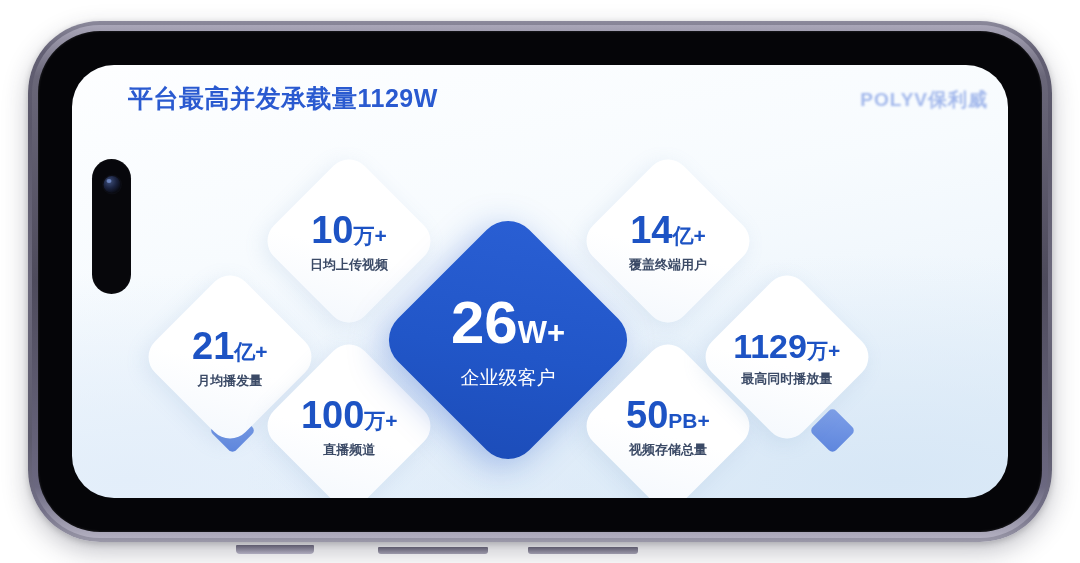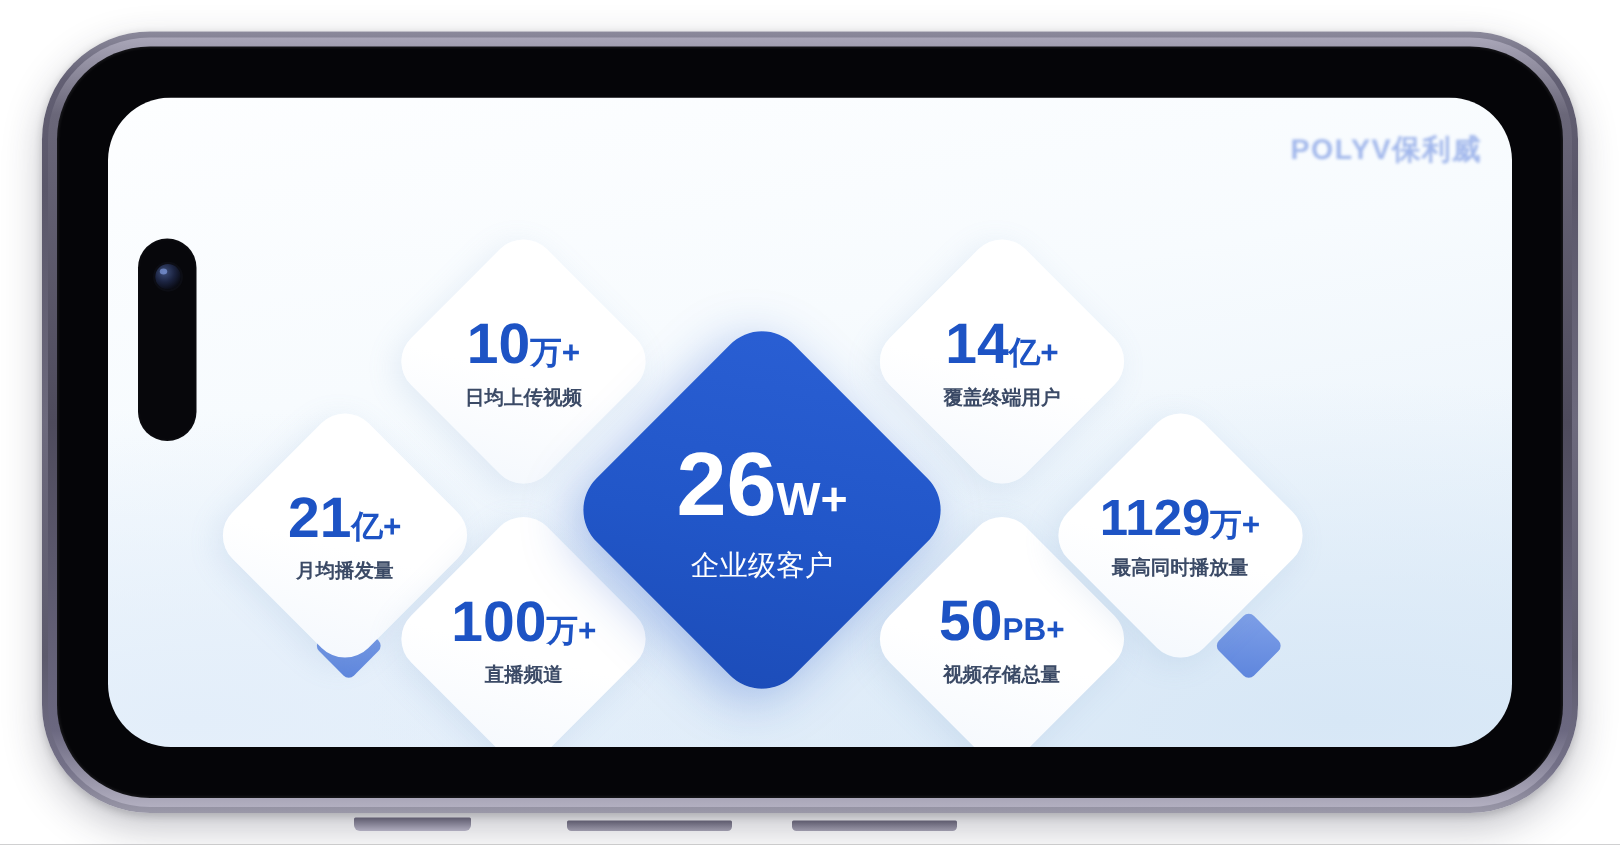--- a/index.html
+++ b/index.html
@@ -141,20 +141,21 @@
     <div class="btn-edge btn-vol-2"></div>
     <div class="btn-edge btn-action"></div>
     <div class="btn-edge btn-pwr-1"></div>
     <div class="btn-edge btn-pwr-2"></div>
 
     <div class="phone-bezel">
       <div class="phone-screen">
 
         <div class="slide">
 
+          <div class="slide-title">平台最高并发承载量1129W</div>
 
           <div class="brand-logo">POLYV保利威</div>
 
           <div class="accent" style="left:144px; top:349px;"></div>
           <div class="accent" style="left:744px; top:349px;"></div>
 
           <div class="dia dia-white" style="left:94px; top:228px; width:128px; height:128px;">
             <div class="dia-inner">
               <div>
                 <span class="num" style="font-size:38px;">21</span><span class="unit" style="font-size:21px;">亿+</span>

